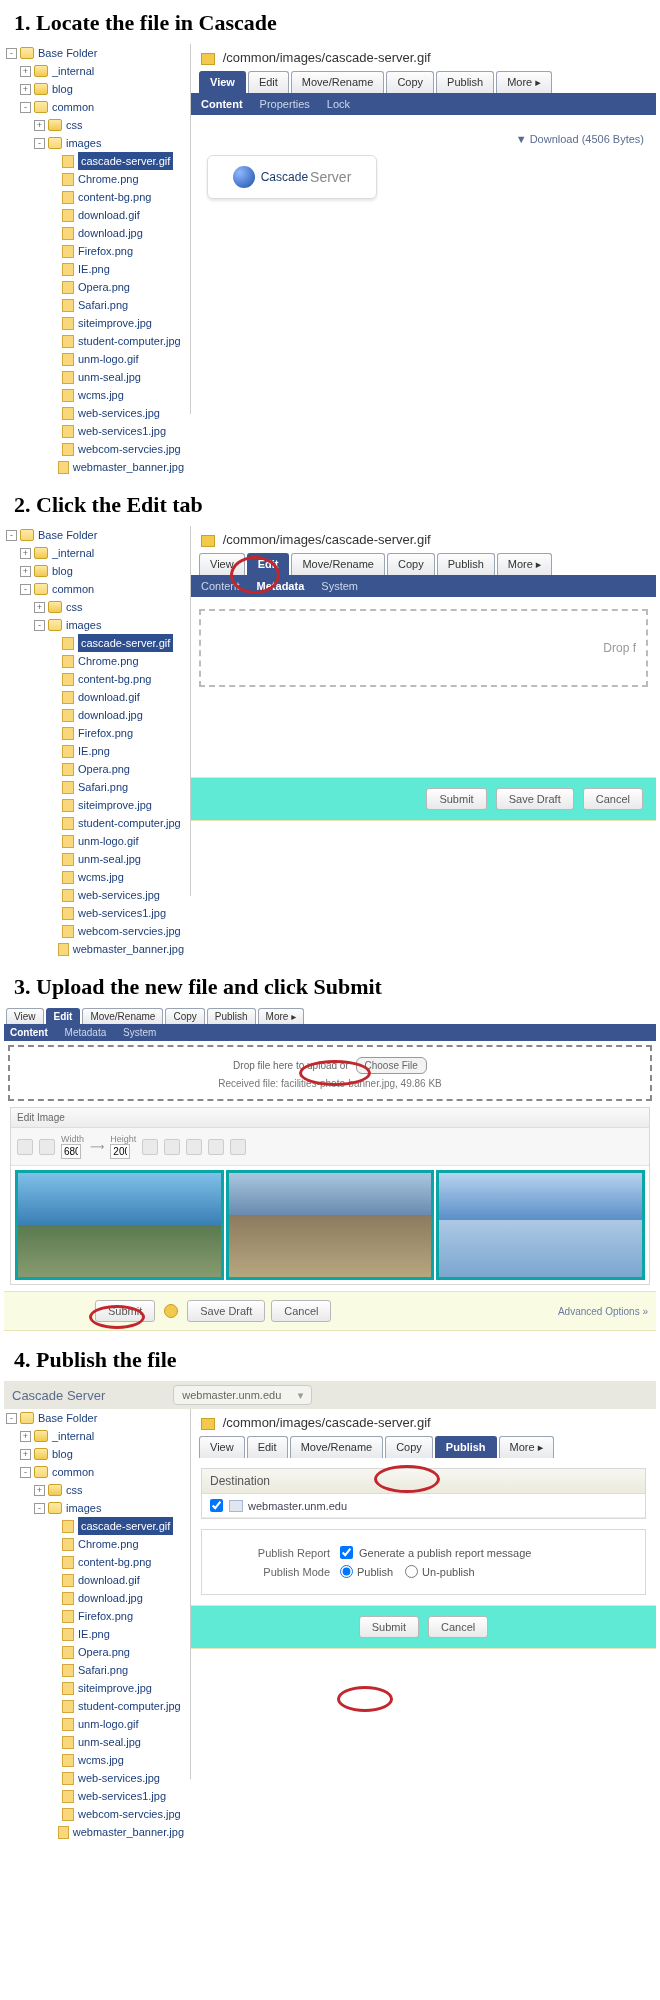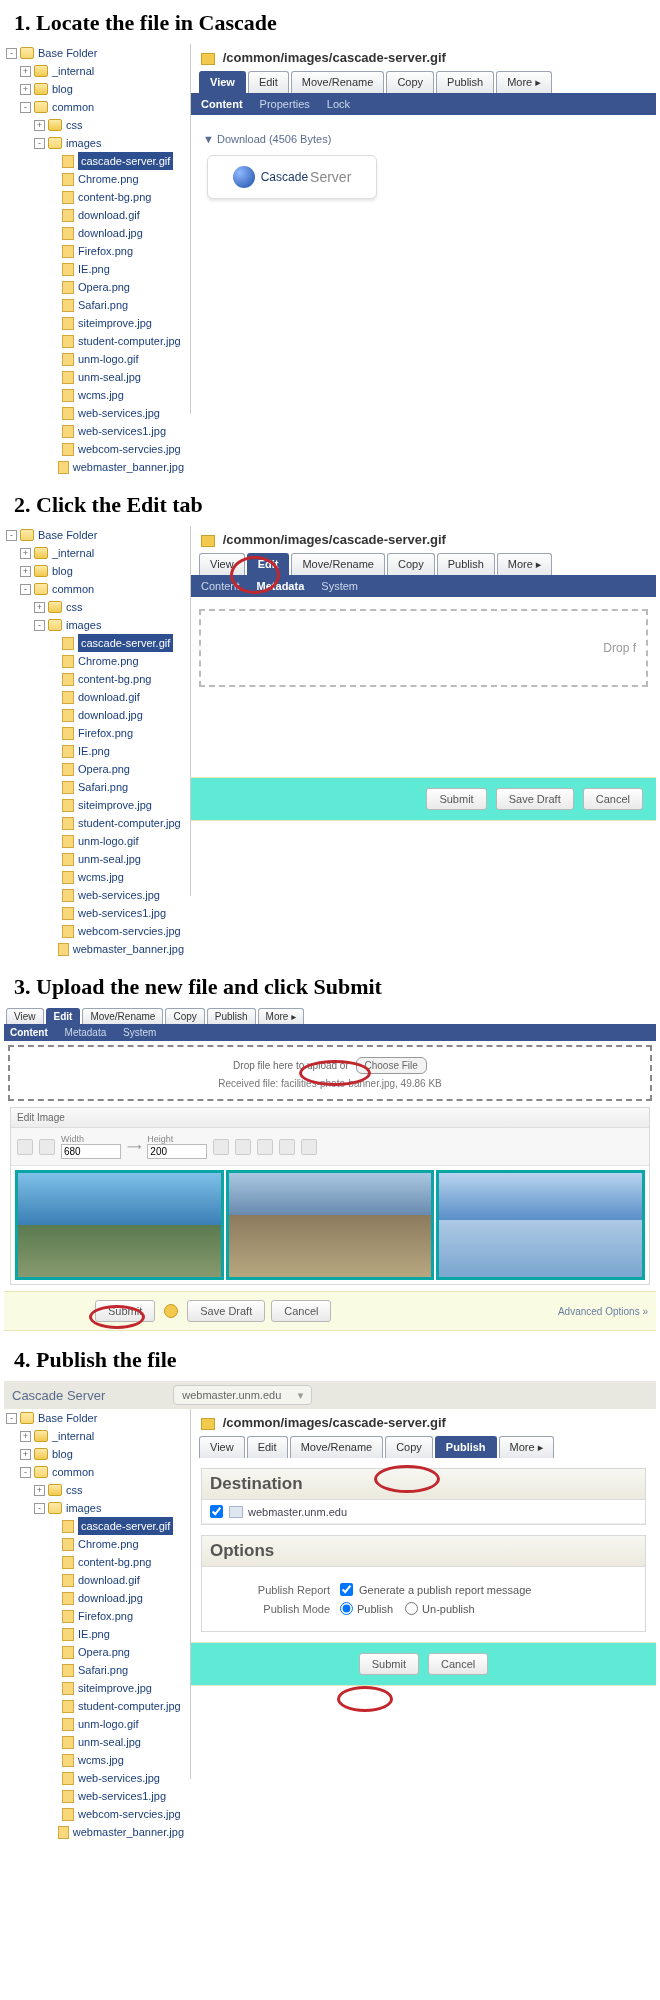--- a/index.html
+++ b/index.html
@@ -11,29 +11,29 @@
 .tree .tog{display:inline-block;width:11px;height:11px;border:1px solid #999;font-size:9px;line-height:9px;text-align:center;color:#666;margin-right:3px;background:#fff}
 .tree .sp{display:inline-block;width:14px}
 .tree .fold{display:inline-block;width:14px;height:12px;background:linear-gradient(#fde9a8,#f2c94c);border:1px solid #c9a227;border-radius:2px;margin-right:4px}
 .tree .fold.open{background:linear-gradient(#ffe9a8,#f7d774)}
 .tree .file{display:inline-block;width:12px;height:13px;background:#f8d87a;border:1px solid #d4a83c;margin-right:4px}
 .tree .lbl{color:#1a3d7a}
 .tree .sel{background:#2d4f8f;color:#fff;padding:0 3px}
 .pane{margin-left:186px;border-left:1px solid #ccc;min-height:370px;position:relative;background:#fff}
 .path{padding:6px 10px;font-size:13px;color:#333}
 .path .pic{display:inline-block;width:14px;height:12px;background:#f2c94c;border:1px solid #c9a227;margin-right:4px;vertical-align:middle}
-.path b{font-weight:bold}
+.path b{font-weight:normal}
 .tabs{display:flex;padding-left:8px}
 .tab{border:1px solid #9aa4b3;border-bottom:none;padding:4px 10px;font-size:11px;background:linear-gradient(#fdfdfd,#e7e9ec);color:#333;margin-right:2px;border-radius:3px 3px 0 0;cursor:pointer}
 .tab.sel{background:#3a548f;color:#fff;font-weight:bold;border-color:#3a548f}
 .subbar{background:#3a548f;padding:5px 10px;font-size:11px}
 .subbar span{color:#cdd7e8;margin-right:14px;cursor:pointer}
 .subbar span.on{color:#fff;font-weight:bold}
 .content1{padding:12px}
-.dl{text-align:left;color:#5a6d90;font-size:11px;margin:6px 0 10px}
+.dl{text-align:right;color:#5a6d90;font-size:11px;margin:6px 0 10px}
 .dl::before{content:"▼ ";color:#5a6d90}
 .logo{width:170px;height:44px;border:1px solid #ddd;border-radius:6px;background:#fff;display:flex;align-items:center;justify-content:center;box-shadow:0 2px 3px rgba(0,0,0,.1);margin-left:4px}
 .logo .sw{width:22px;height:22px;border-radius:50%;background:radial-gradient(circle at 30% 30%,#8fb8ff,#1b4fa8);margin-right:6px}
 .logo .lt1{font-weight:normal;font-size:12px;color:#1b3a6b}
 .logo .lt2{font-size:14px;color:#888;margin-left:2px}
 .drop{margin:12px 8px 90px 8px;border:2px dashed #bbb;padding:30px 10px;text-align:right;color:#999;font-size:12px}
 .btnbar{background:#5eead4;border-top:1px solid #e6e6b8;border-bottom:1px solid #e6e6b8;padding:10px;text-align:right}
 .btnbar.center{text-align:center}
 .btn{display:inline-block;border:1px solid #b8b8b8;border-radius:3px;background:linear-gradient(#fff,#e9e9e9);padding:4px 12px;font-size:11px;color:#555;margin:0 3px;cursor:pointer}
 .circ{position:absolute;border:3px solid #c1272d;border-radius:50%;pointer-events:none}
@@ -44,40 +44,40 @@
 .shot3 .subbar{padding:3px 6px;font-size:10px}
 .msgbar{background:#d6ecfb;color:#2a5c8d;font-size:10px;padding:4px 8px;border:1px dashed #9cc5e6;border-left:none;border-right:none}
 .msgbar a{color:#2a5c8d;text-decoration:underline;margin:0 2px}
 .drop3{margin:4px;border:2px dashed #888;padding:10px;text-align:center;color:#666;font-size:10px}
 .drop3 .cf{display:inline-block;border:1px solid #999;padding:2px 8px;font-size:10px;background:#f3f3f3;border-radius:6px;margin-left:4px}
 .drop3 .rf{color:#777;margin-top:4px}
 .editimg{margin:6px;border:1px solid #d8d8d8}
 .editimg .hdr{background:linear-gradient(#fafafa,#ececec);padding:4px 6px;font-size:10px;color:#666;border-bottom:1px solid #ddd}
 .dimrow{display:flex;align-items:center;padding:6px;background:#f7f7f7;border-bottom:1px solid #e4e4e4;gap:6px}
 .dimrow .dlab{font-size:9px;color:#888}
-.dimrow input{width:60px;font-size:10px;padding:1px 2px;border:1px solid #bbb}
+.dimrow input{width:20px;font-size:10px;padding:1px 2px;border:1px solid #bbb}
 .dimrow .ico{width:16px;height:16px;background:#eaeaea;border:1px solid #ccc;border-radius:2px}
 .thumbs{display:flex;gap:2px;padding:4px;background:#fff}
 .thumbs .th{flex:1;height:110px;border:3px solid #0aa5a5}
 .th.a{background:linear-gradient(#7ec0e8,#3a7fb5 50%,#5a7a4f 50%,#889a6f)}
 .th.b{background:linear-gradient(#a9c7e0,#6a8bb0 40%,#8c7a5e 40%,#b7a77f)}
 .th.c{background:linear-gradient(#b8d3ee,#5a8fc8 45%,#adc9e5 45%,#7aa6cf)}
 .btnbar3{background:#fafbe3;border-top:1px solid #e6e6b8;border-bottom:1px solid #e6e6b8;padding:8px;font-size:10px;display:flex;align-items:center}
 .btnbar3 .adv{margin-left:auto;color:#6a7da3}
 
 .apphdr{background:#e8e8e1;display:flex;align-items:center;padding:4px 8px;font-size:12px}
 .apphdr .brand{color:#5a6b8c;font-size:13px;margin-right:68px}
 .apphdr .dd{background:#f4f4ee;border:1px solid #ccc;padding:3px 30px 3px 8px;border-radius:4px;color:#666;font-size:11px;position:relative}
 .apphdr .dd::after{content:"▾";position:absolute;right:8px;color:#999}
 .menubar{background:linear-gradient(#3b5a9a,#2c3f72);padding:5px 8px;display:flex;align-items:center;color:#fff;font-size:11px}
 .menubar .globe{width:20px;height:20px;border-radius:50%;background:radial-gradient(circle at 30% 30%,#b8d4ff,#3a6fc4);margin-right:10px}
 .menubar span{margin-right:14px;cursor:pointer}
 .menubar span u{text-decoration:underline}
 .pubbox{margin:10px;border:1px solid #d8d8d8}
-.pubbox .ph{background:linear-gradient(#f7f7f2,#eceadd);padding:5px 8px;font-size:17px;color:#555;border-bottom:1px solid #ddd;font-weight:bold}
+.pubbox .ph{background:linear-gradient(#f7f7f2,#eceadd);padding:5px 8px;font-size:12px;color:#555;border-bottom:1px solid #ddd;font-weight:normal}
 .destrow{display:flex;align-items:center;padding:5px 8px;border-bottom:1px solid #eee;font-size:11px;color:#445}
 .destrow input[type=checkbox]{margin-right:6px}
 .destrow .srv{display:inline-block;width:14px;height:12px;background:#dfe6f0;border:1px solid #a9b8d0;margin-right:5px}
 .optbody{padding:10px 8px;font-size:11px;color:#555}
 .optrow{display:flex;align-items:flex-end;margin:6px 0}
 .optrow .k{width:120px;text-align:right;color:#666;margin-right:10px}
 .clear{clear:both}
 </style>
 </head>
 <body>
@@ -775,21 +775,20 @@
     </div>
     <div class="pubbox">
       <div class="ph">Destination</div>
       <div class="destrow">
         <input type="checkbox" checked="" style="">
         <span class="srv"></span>
         <span>webmaster.unm.edu</span>
       </div>
     </div>
     <div class="pubbox">
-      <div class="ph">Options</div>
       <div class="optbody">
         <div class="optrow">
           <span class="k">Publish Report</span>
           <input type="checkbox" checked="" style="margin-right: 6px;">
           <span>Generate a publish report message</span>
         </div>
         <div class="optrow">
           <span class="k">Publish Mode</span>
           <input type="radio" checked="" style="margin-right: 4px;">
           <span>Publish</span>

